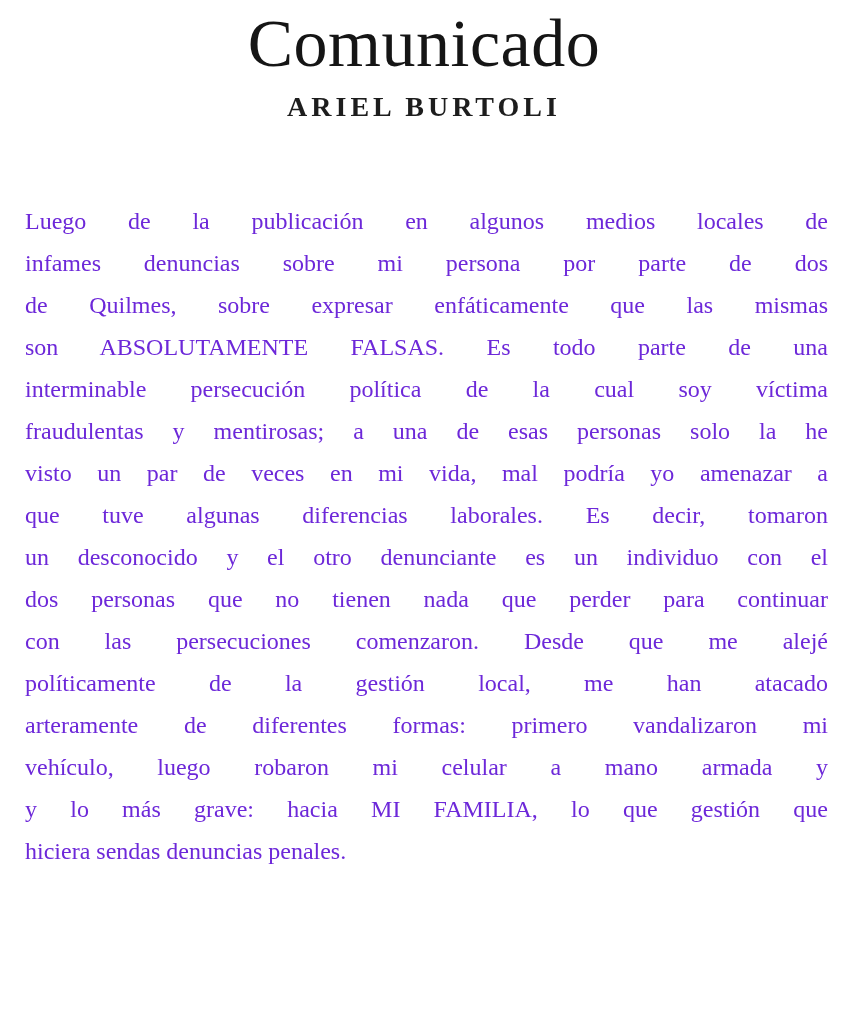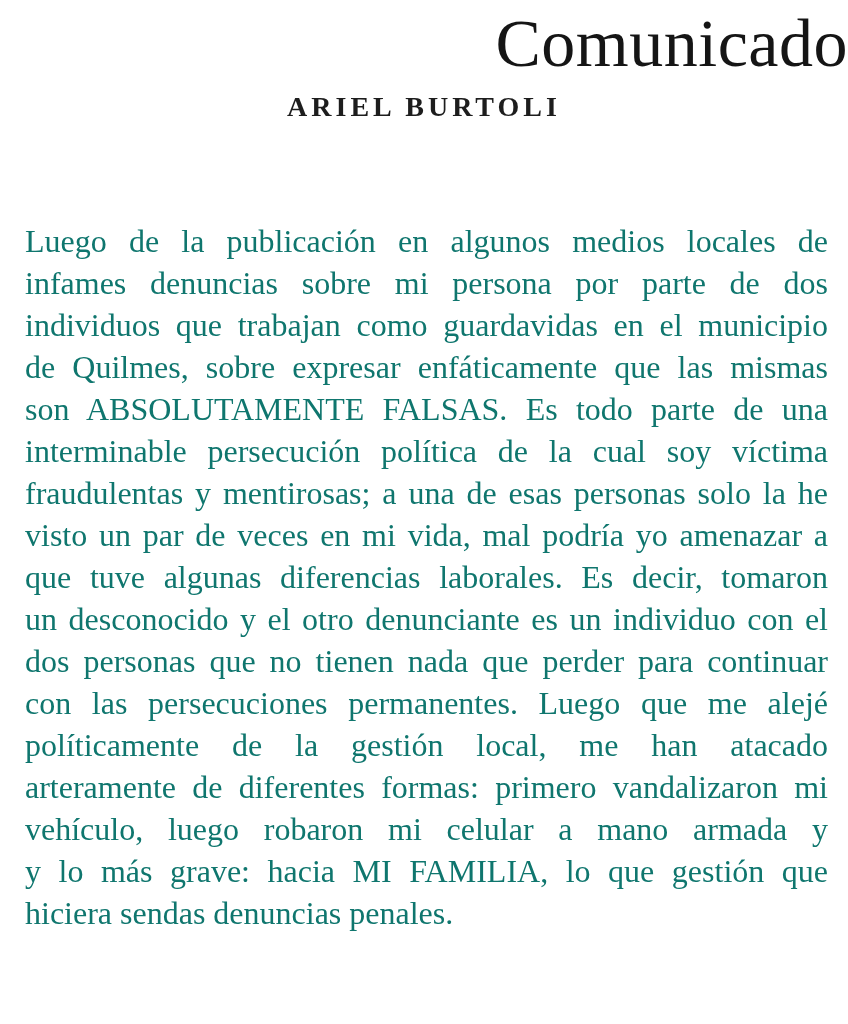--- a/index.html
+++ b/index.html
@@ -15,68 +15,67 @@
     color: #1a1a1a;
     font-family: "Liberation Serif", "DejaVu Serif", serif;
     overflow: hidden;
     box-sizing: border-box;
   }
   .doc-title {
     margin: 4px 0 0 0;
     font-size: 68px;
     font-weight: 400;
     line-height: 78px;
-    text-align: right;
+    text-align: center;
     letter-spacing: 0.5px;
     color: #151515;
   }
   .doc-author {
     margin: 8px 0 0 0;
     font-size: 28px;
     font-weight: 700;
     line-height: 34px;
     text-align: center;
     letter-spacing: 4px;
     color: #1d1d1d;
   }
   .doc-body {
-    margin-top: 96px;
+    margin-top: 76px;
     padding: 0 20px 0 25px;
-    font-size: 32px;
+    font-size: 24px;
     line-height: 42px;
-    color: #0f766e;
+    color: #6d28d9;
   }
   .body-line {
     text-align: justify;
     text-align-last: justify;
     white-space: normal;
   }
   .body-line.last-line {
     text-align: left;
     text-align-last: left;
   }
 </style>
 </head>
 <body>
 
 <div class="page">
   <h1 class="doc-title">Comunicado</h1>
   <h2 class="doc-author">ARIEL BURTOLI</h2>
   <div class="doc-body">
       <div class="body-line">Luego de la publicación en algunos medios locales de</div>
       <div class="body-line">infames denuncias sobre mi persona por parte de dos</div>
-      <div class="body-line">individuos que trabajan como guardavidas en el municipio</div>
       <div class="body-line">de Quilmes, sobre expresar enfáticamente que las mismas</div>
       <div class="body-line">son ABSOLUTAMENTE FALSAS. Es todo parte de una</div>
       <div class="body-line">interminable persecución política de la cual soy víctima</div>
       <div class="body-line">fraudulentas y mentirosas; a una de esas personas solo la he</div>
       <div class="body-line">visto un par de veces en mi vida, mal podría yo amenazar a</div>
       <div class="body-line">que tuve algunas diferencias laborales. Es decir, tomaron</div>
       <div class="body-line">un desconocido y el otro denunciante es un individuo con el</div>
       <div class="body-line">dos personas que no tienen nada que perder para continuar</div>
-      <div class="body-line">con las persecuciones permanentes. Luego que me alejé</div>
+      <div class="body-line">con las persecuciones comenzaron. Desde que me alejé</div>
       <div class="body-line">políticamente de la gestión local, me han atacado</div>
       <div class="body-line">arteramente de diferentes formas: primero vandalizaron mi</div>
       <div class="body-line">vehículo, luego robaron mi celular a mano armada y</div>
       <div class="body-line">y lo más grave: hacia MI FAMILIA, lo que gestión que</div>
       <div class="body-line last-line">hiciera sendas denuncias penales.</div>
     </div>
 </div>
 
 </body></html>

